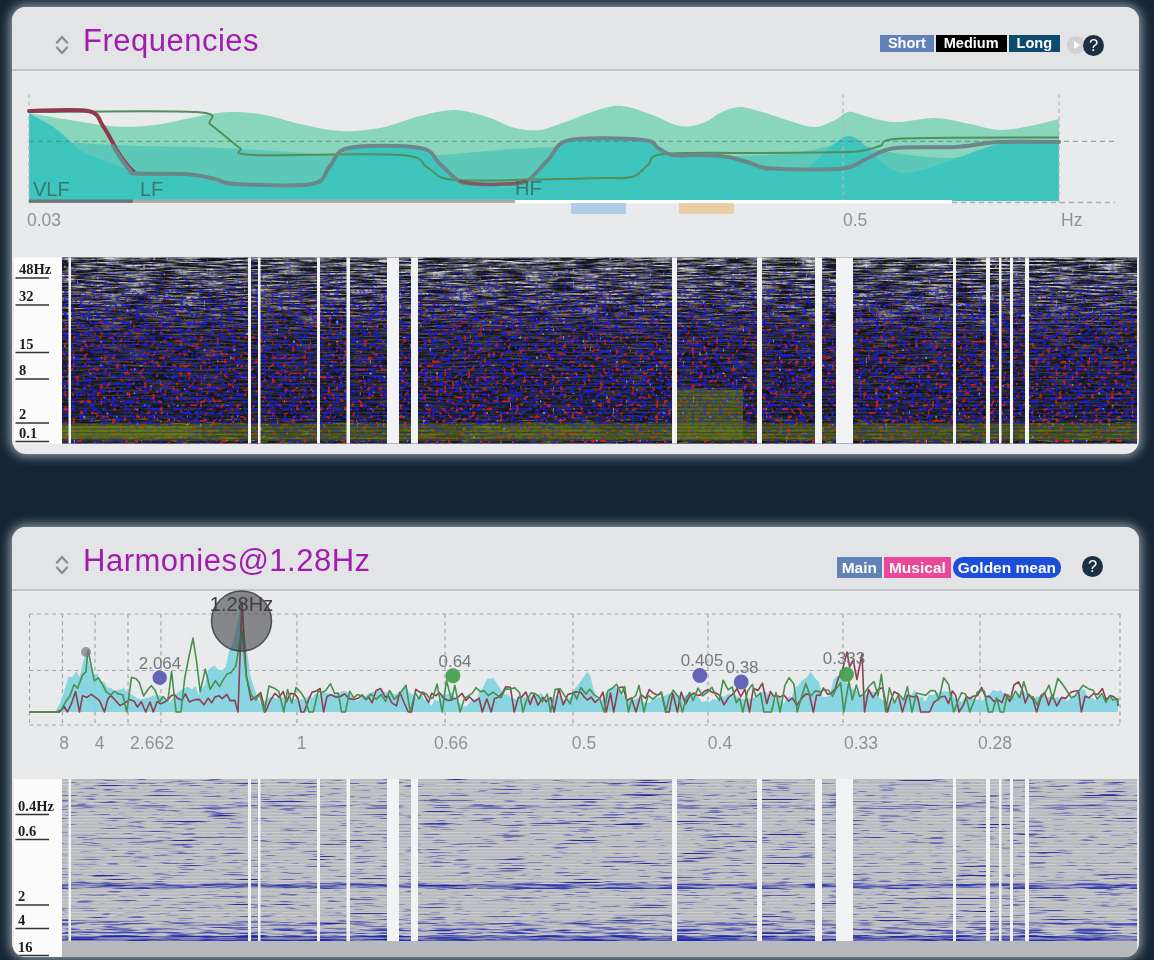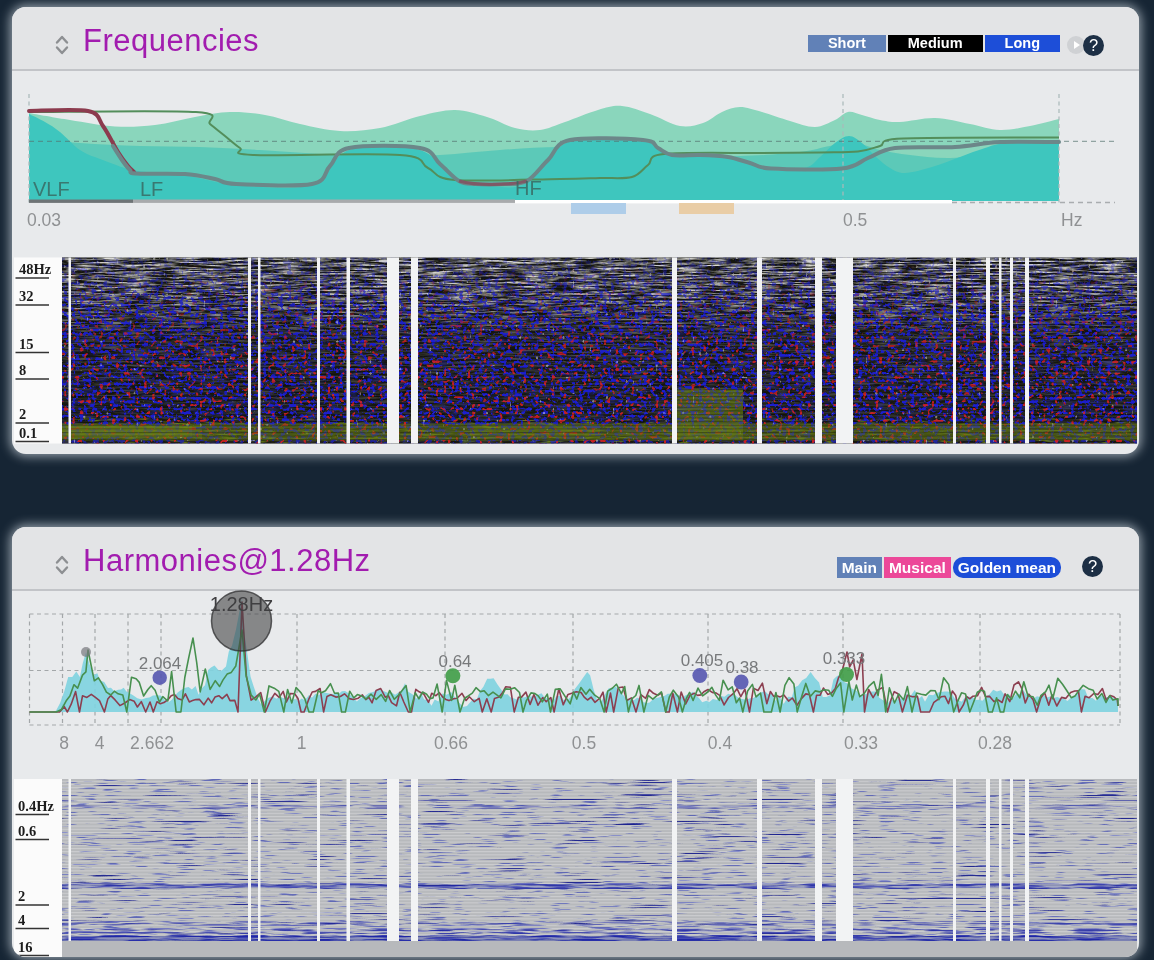--- a/index.html
+++ b/index.html
@@ -5,40 +5,40 @@
 body{font-family:"Liberation Sans",sans-serif;position:relative;}
 .panel{position:absolute;left:12px;width:1127px;background:#e8eaec;border-radius:14px;
   box-shadow:0 0 11px 2px rgba(238,245,251,0.62);}
 #p1{top:7px;height:447px;}
 #p2{top:527px;height:430px;}
 .hdr{position:absolute;left:0;top:0;width:100%;height:64px;background:#e3e4e6;
   border-bottom:2px solid #c2c4c8;border-radius:14px 14px 0 0;}
 .title{position:absolute;left:71px;top:16px;font-size:31px;color:#a21caf;white-space:nowrap;letter-spacing:0.5px;}
 .updn{position:absolute;left:43px;top:27px;}
 .chips{position:absolute;top:28px;height:17px;display:flex;gap:2px;}
-.chip{color:#fff;font-size:14.5px;font-weight:bold;padding:0 20px;line-height:17px;height:17px;}
+.chip{color:#fff;font-size:14.5px;font-weight:bold;padding:0 8px;line-height:17px;height:17px;}
 #chips2 .chip{font-size:15.5px;line-height:21px;height:21px;padding:0 5px;}
 .qm{position:absolute;width:21px;height:21px;border-radius:50%;background:#1d2f45;color:#fff;
   font-size:16.5px;text-align:center;line-height:21px;}
 .tog{position:absolute;width:18px;height:18px;border-radius:50%;background:#cfd1d4;}
 .tog:after{content:"";position:absolute;left:7px;top:5px;border-left:6px solid #fff;
   border-top:4px solid transparent;border-bottom:4px solid transparent;}
 svg{position:absolute;left:0;top:0;}
 </style></head><body>
 <div class="panel" id="p1">
   <div class="hdr">
     <svg class="updn" width="14" height="22" viewBox="0 0 14 22">
       <path d="M2,8.5 L7,3 L12,8.5" fill="none" stroke="#8d8f92" stroke-width="2.4" stroke-linecap="round" stroke-linejoin="round"></path>
       <path d="M2,13.5 L7,19 L12,13.5" fill="none" stroke="#8d8f92" stroke-width="2.4" stroke-linecap="round" stroke-linejoin="round"></path>
     </svg>
     <div class="title">Frequencies</div>
     <div class="chips" id="chips1" style="right:79px;">
       <div class="chip" style="background:#6181b7;">Short</div>
       <div class="chip" style="background:#000000;">Medium</div>
-      <div class="chip" style="background:#1d4ed8;">Long</div>
+      <div class="chip" style="background:#0c4a6e;">Long</div>
     </div>
     <div class="tog" style="left:1055px;top:29px;"></div>
     <div class="qm" style="left:1071px;top:28px;">?</div>
   </div>
 </div>
 <div class="panel" id="p2">
   <div class="hdr">
     <svg class="updn" width="14" height="22" viewBox="0 0 14 22">
       <path d="M2,8.5 L7,3 L12,8.5" fill="none" stroke="#8d8f92" stroke-width="2.4" stroke-linecap="round" stroke-linejoin="round"></path>
       <path d="M2,13.5 L7,19 L12,13.5" fill="none" stroke="#8d8f92" stroke-width="2.4" stroke-linecap="round" stroke-linejoin="round"></path>

